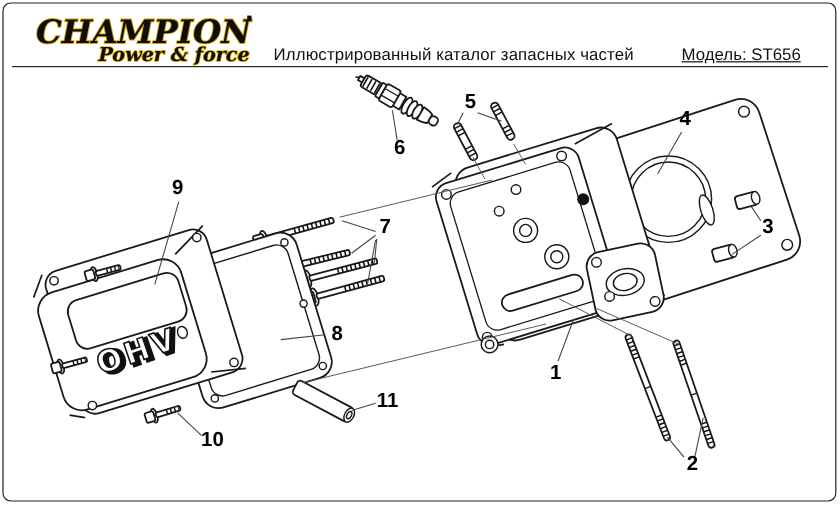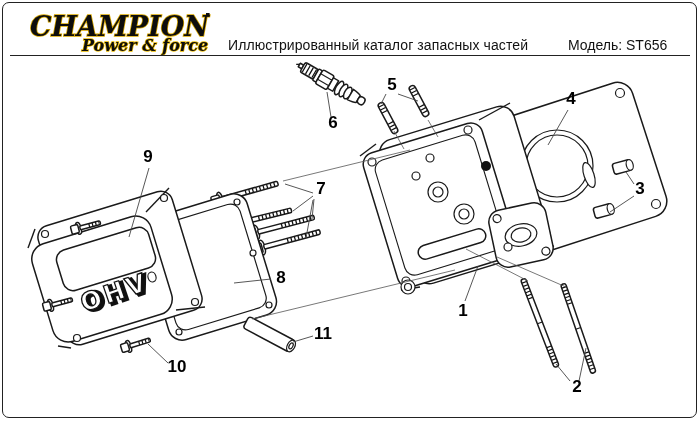--- a/index.html
+++ b/index.html
@@ -1,20 +1,20 @@
 <!DOCTYPE html>
 <html><head>
 <meta charset="utf-8">
 <style>
   html,body{margin:0;padding:0;background:#fff;}
   body{width:700px;height:421px;position:relative;font-family:"Liberation Sans",sans-serif;overflow:hidden;}
   .page-border{position:absolute;left:2px;top:2px;right:3px;bottom:3px;border:1.6px solid #222;border-radius:7px;pointer-events:none;}
   .header-rule{position:absolute;left:10px;right:10px;top:55px;border-top:1.4px solid #222;}
   .title{position:absolute;left:228px;top:37px;font-size:14px;font-weight:500;color:#111;letter-spacing:.1px;white-space:nowrap;}
-  .model{position:absolute;left:568px;top:37px;font-size:14px;font-weight:500;color:#111;white-space:nowrap;}
+  .model{position:absolute;left:568px;top:37px;font-size:14px;font-weight:500;color:#111;white-space:nowrap;text-decoration:underline;}
   #logo-svg{position:absolute;left:26px;top:5px;}
   #diagram-svg{position:absolute;left:0;top:0;}
   
   .ln{fill:#fff;stroke:#1a1a1a;stroke-width:1.5;stroke-linejoin:round;}
   .thin{fill:none;stroke:#1a1a1a;stroke-width:1.1;}
   .hole{fill:#fff;stroke:#1a1a1a;stroke-width:1.2;}
   .dark{fill:#111;stroke:none;}
   .edge{stroke:#1a1a1a;stroke-width:1.4;}
   .thread{stroke:#111;fill:none;}
   .leader{stroke:#444;stroke-width:0.9;fill:none;}

